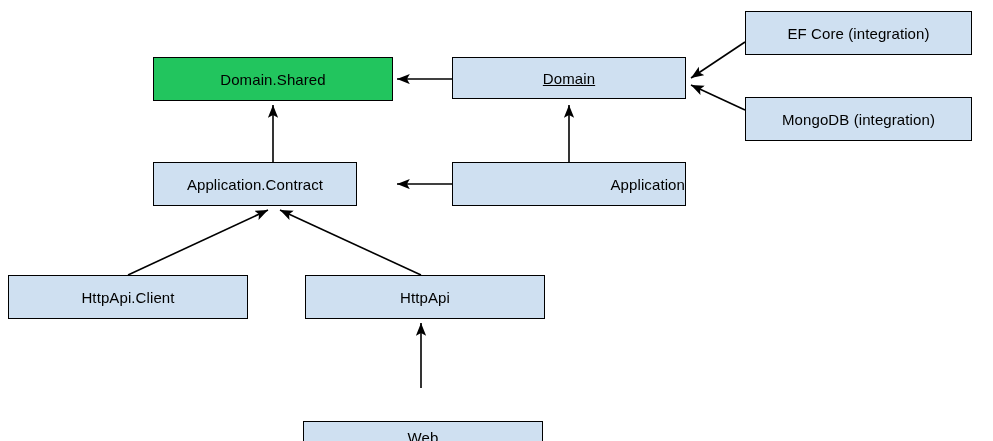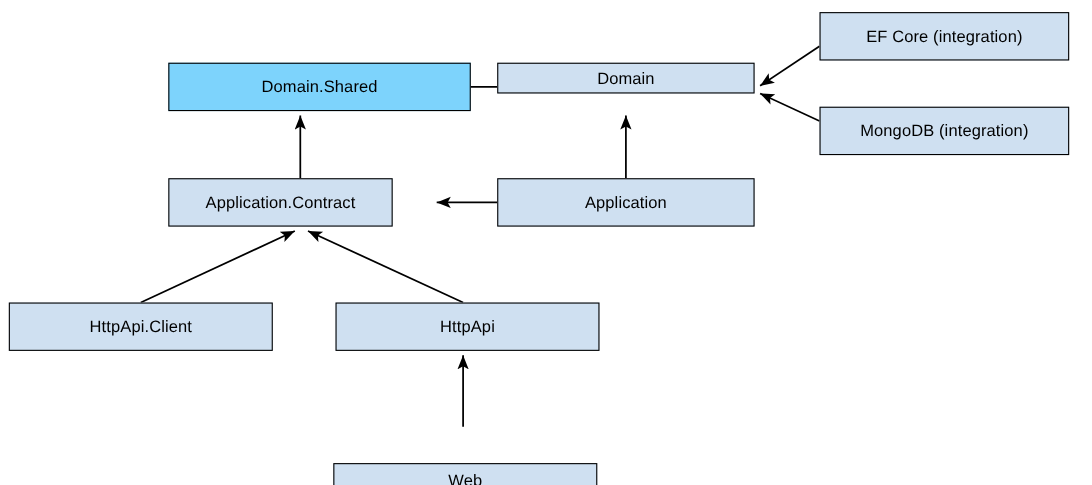--- a/index.html
+++ b/index.html
@@ -61,41 +61,41 @@
         <line x1="745" y1="110" x2="691" y2="85" stroke="#000000" marker-end="url(#arrowhead)"></line>
         <line x1="273" y1="162" x2="273" y2="105" stroke="#000000" marker-end="url(#arrowhead)"></line>
         <line x1="569" y1="162" x2="569" y2="105" stroke="#000000" marker-end="url(#arrowhead)"></line>
         <line x1="452" y1="184" x2="397" y2="184" stroke="#000000" marker-end="url(#arrowhead)"></line>
         <line x1="128" y1="275" x2="268" y2="210" stroke="#000000" marker-end="url(#arrowhead)"></line>
         <line x1="421" y1="275" x2="280" y2="210" stroke="#000000" marker-end="url(#arrowhead)"></line>
         <line x1="421" y1="388" x2="421" y2="323" stroke="#000000" marker-end="url(#arrowhead)"></line>
       </g>
   </svg>
 
-  <div class="node" style="left: 153px; top: 57px; width: 275px; height: 44px; background: #7dd3fc; border-color: rgb(0, 0, 0);">
+  <div class="node" style="left: 153px; top: 57px; width: 240px; height: 44px; background: #22c55e; border-color: rgb(0, 0, 0);">
     <span class="node-label">Domain.Shared</span>
   </div>
 
-  <div class="node" style="left: 452px; top: 57px; width: 234px; height: 28px; background: rgb(207, 224, 241); border-color: rgb(0, 0, 0);">
+  <div class="node" style="left: 452px; top: 57px; width: 234px; height: 42px; background: rgb(207, 224, 241); border-color: rgb(0, 0, 0); text-decoration: underline;">
     <span class="node-label">Domain</span>
   </div>
 
   <div class="node" style="left: 745px; top: 11px; width: 227px; height: 44px; background: rgb(207, 224, 241); border-color: rgb(0, 0, 0);">
     <span class="node-label">EF Core (integration)</span>
   </div>
 
   <div class="node" style="left: 745px; top: 97px; width: 227px; height: 44px; background: rgb(207, 224, 241); border-color: rgb(0, 0, 0);">
     <span class="node-label">MongoDB (integration)</span>
   </div>
 
   <div class="node" style="left: 153px; top: 162px; width: 204px; height: 44px; background: rgb(207, 224, 241); border-color: rgb(0, 0, 0);">
     <span class="node-label">Application.Contract</span>
   </div>
 
-  <div class="node" style="left: 452px; top: 162px; width: 234px; height: 44px; background: rgb(207, 224, 241); border-color: rgb(0, 0, 0);">
+  <div class="node" style="left: 452px; top: 162px; width: 234px; height: 44px; background: rgb(207, 224, 241); border-color: rgb(0, 0, 0); justify-content: flex-end;">
     <span class="node-label">Application</span>
   </div>
 
   <div class="node" style="left: 8px; top: 275px; width: 240px; height: 44px; background: rgb(207, 224, 241); border-color: rgb(0, 0, 0); justify-content: center;">
     <span class="node-label">HttpApi.Client</span>
   </div>
 
   <div class="node" style="left: 305px; top: 275px; width: 240px; height: 44px; background: rgb(207, 224, 241); border-color: rgb(0, 0, 0); text-align: right;">
     <span class="node-label">HttpApi</span>
   </div>

